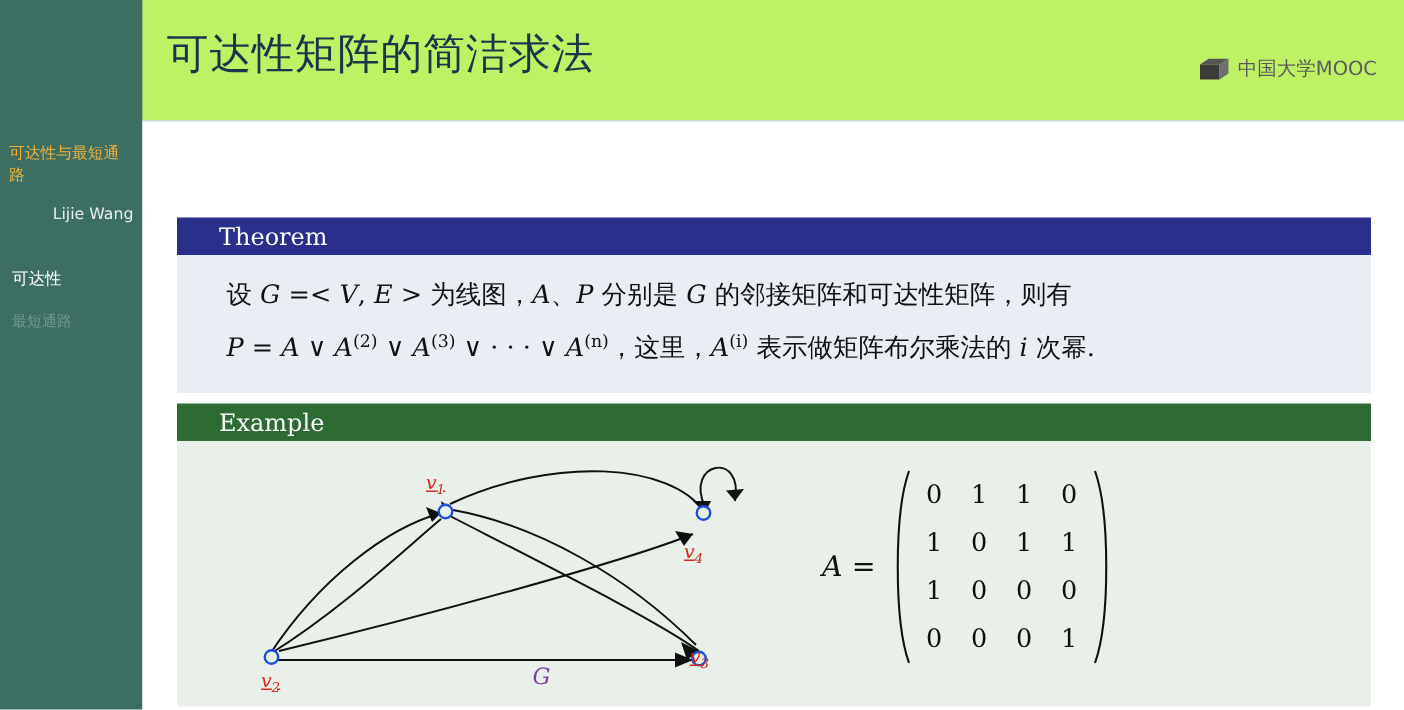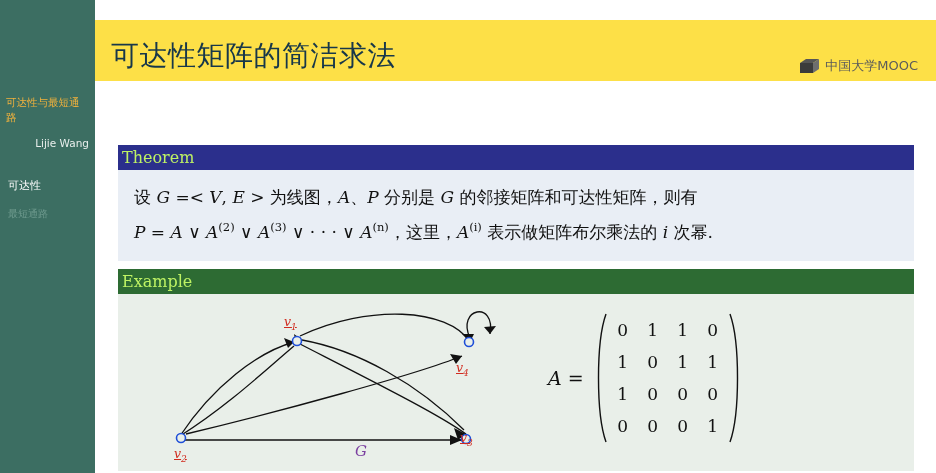--- a/index.html
+++ b/index.html
@@ -68,23 +68,22 @@
   .sidebar-sec.active { top: 178px; color: #ffffff; }
   .sidebar-sec.dim { top: 207px; color: #6e9a8e; font-size: 10px; }
 
   
   .header {
     position: absolute;
     left: 95px;
     top: 0;
     width: 841px;
     height: 80px;
-    background: #fde047;
+    background: #bef264;
     border-bottom: 1px solid #c8d8d3;
-    margin-top: 20px;
   }
   .title {
     position: absolute;
     left: 16px;
     top: 17px;
     font-size: 28px;
     color: #17374a;
     font-family: "DejaVu Sans", sans-serif;
     letter-spacing: 0.5px;
   }
@@ -113,30 +112,30 @@
     background: #ffffff;
   }
   .block {
     position: absolute;
     left: 23px;
     width: 796px;
   }
   .block-head {
     height: 25px;
     line-height: 25px;
-    padding-left: 4px;
-    color: #bef264;
+    padding-left: 28px;
+    color: #ffffff;
     font-size: 16px;
     font-family: "DejaVu Serif", serif;
   }
   .theorem { top: 64px; }
   .theorem .block-head { background: #2b2f8c; }
   .theorem .block-body {
     background: #e9eef5;
-    padding: 12px 16px 14px 16px;
+    padding: 12px 16px 14px 33px;
     color: #111111;
     font-size: 17px;
     line-height: 30px;
     font-family: "DejaVu Serif", serif;
   }
   .example { top: 188px; }
   .example .block-head { background: #2d6b33; }
   .example .block-body {
     background: #e9efe9;
     height: 177px;

